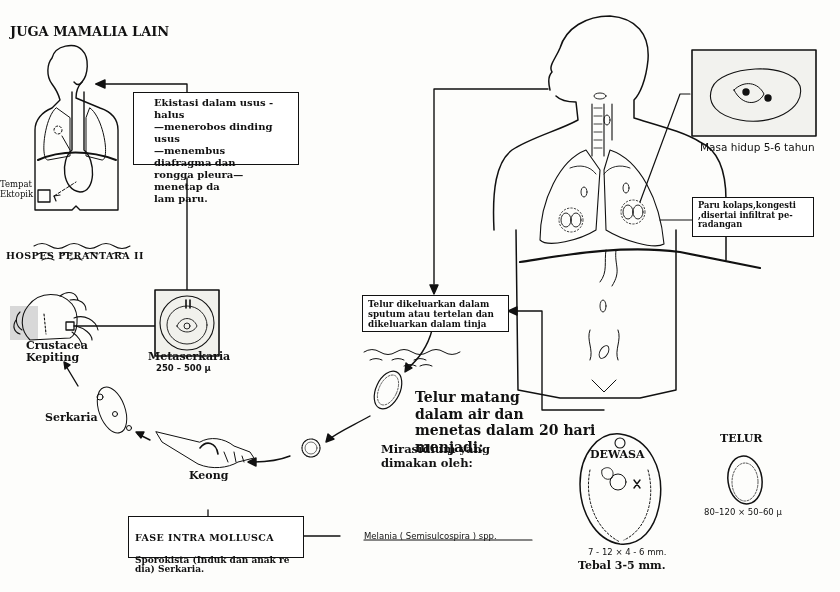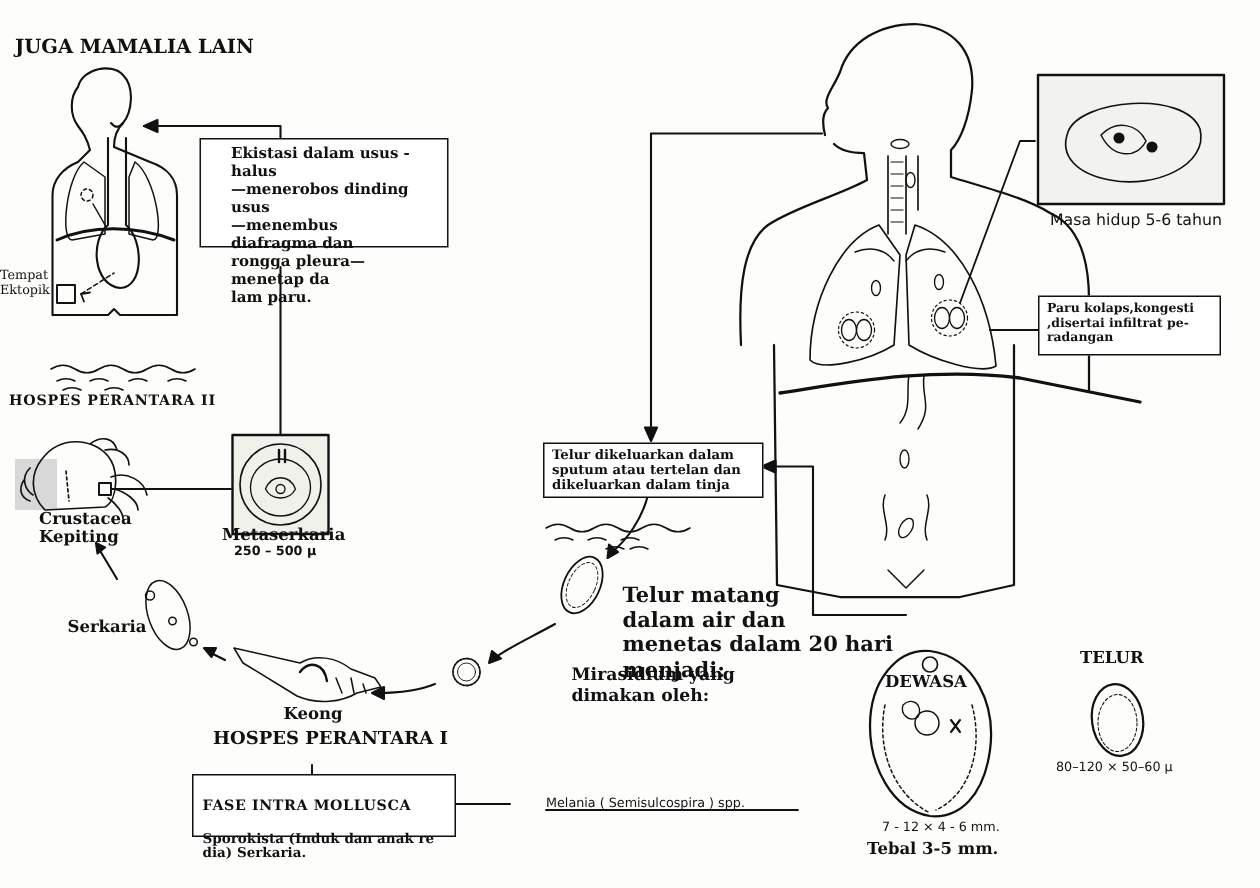--- a/index.html
+++ b/index.html
@@ -169,28 +169,27 @@
 
   <g>
     <ellipse cx="745" cy="480" rx="17" ry="24" transform="rotate(-8 745 480)" stroke-width="1.5"></ellipse>
     <ellipse cx="745" cy="482" rx="13" ry="19" stroke-width="0.7" stroke-dasharray="2 1.5"></ellipse>
   </g>
 </svg>
 
 <div class="t bold" style="left:10px;top:25px;font-size:13px;">JUGA MAMALIA LAIN</div>
 <div class="t" style="left:0px;top:180px;font-size:8.5px;white-space:pre-line;">Tempat
 Ektopik</div>
-<div class="t bold" style="left:6px;top:263px;font-size:9.5px;letter-spacing:.5px;">HOSPES PERANTARA  II</div>
+<div class="t bold" style="left:6px;top:251px;font-size:9.5px;letter-spacing:.5px;">HOSPES PERANTARA  II</div>
 <div class="t bold" style="left:26px;top:340px;font-size:11px;white-space:pre-line;line-height:1.05;">Crustacea
 Kepiting</div>
 <div class="t bold" style="left:148px;top:351px;font-size:11px;">Metaserkaria</div>
 <div class="t sans bold" style="left:156px;top:364px;font-size:8.5px;">250 – 500 μ</div>
 <div class="t bold" style="left:45px;top:412px;font-size:11px;">Serkaria</div>
 <div class="t bold" style="left:189px;top:470px;font-size:11px;">Keong</div>
-<div class="t" style="left:142px;top:486px;font-size:12px;font-weight:bold;">HOSPES PERANTARA I</div>
 <div class="t sans" style="left:364px;top:532px;font-size:8.5px;">Melania ( Semisulcospira ) spp.</div>
 <div class="t bold" style="left:415px;top:389px;font-size:14px;white-space:pre-line;line-height:1.18;">Telur matang
 dalam air dan
 menetas dalam 20 hari
 menjadi:</div>
 <div class="t bold" style="left:340px;top:443px;font-size:11.5px;white-space:pre-line;line-height:1.18;margin-left:41px;">Mirasidium yang
 dimakan oleh:</div>
 <div class="t sans" style="left:700px;top:141px;font-size:10.5px;">Masa hidup 5-6 tahun</div>
 <div class="t bold" style="left:590px;top:415px;font-size:11px;margin-top:34px;">DEWASA</div>
 <div class="t sans" style="left:588px;top:548px;font-size:8.5px;">7 - 12 × 4 - 6 mm.</div>

